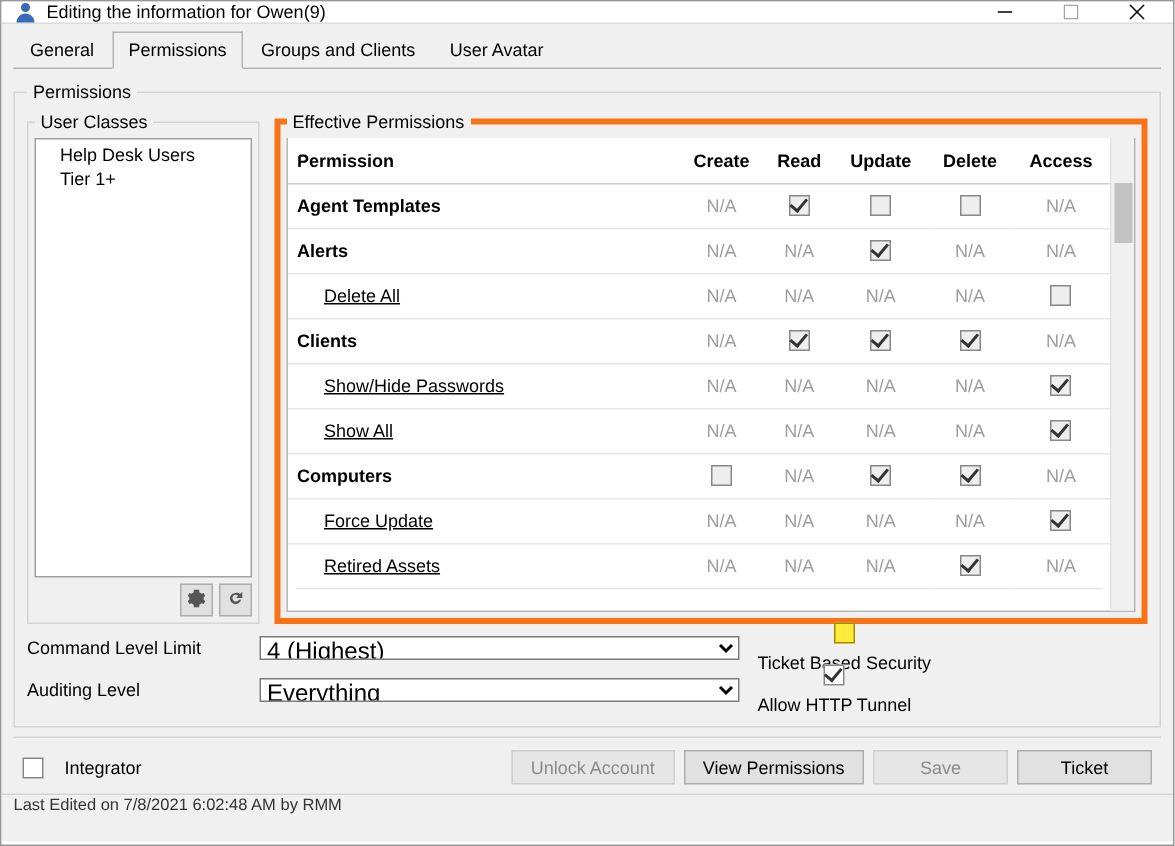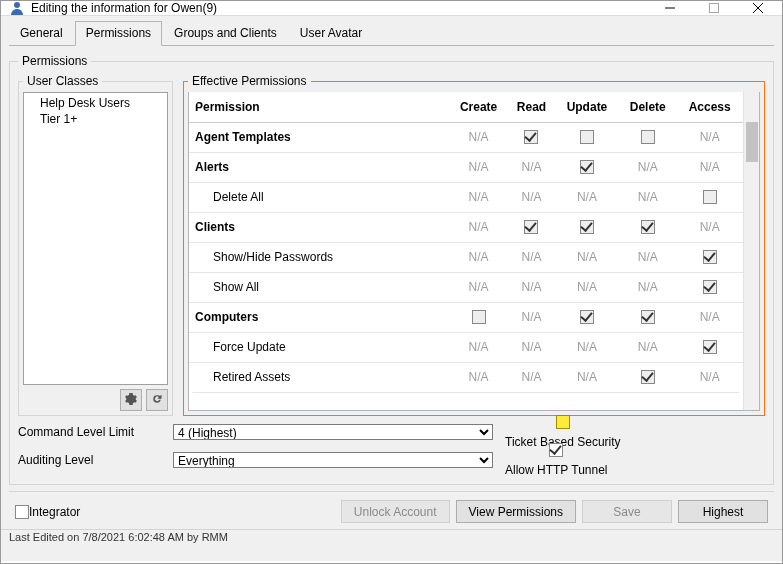--- a/index.html
+++ b/index.html
@@ -104,21 +104,21 @@
   .uc-btn {
     width: 22px; height: 22px;
     background: #e1e1e1;
     border: 1px solid #adadad;
     display: flex; align-items: center; justify-content: center;
   }
   .uc-btn svg { width: 12px; height: 12px; fill: #555; }
 
   fieldset.effective {
     flex: 1;
-    border: 1px solid #f97316;
+    border: 4px solid #f97316;
     padding: 4px;
     margin: 0;
     display: flex;
     flex-direction: column;
     min-height: 0;
   }
   .inner-tabs {
     display: flex;
     border-bottom: 1px solid #b5b5b5;
     margin-bottom: 0px;
@@ -162,21 +162,21 @@
     font-weight: bold;
     background: #fff;
     border-bottom: 1px solid #ccc;
   }
   .perm-grid th.permcol, .perm-grid td.permcol {
     text-align: left;
     padding-left: 6px;
     width: 260px;
   }
   .perm-grid td.permcol.header { font-weight: bold; }
-  .perm-grid td.permcol.sub { padding-left: 24px; }
+  .perm-grid td.permcol.sub { padding-left: 24px; text-decoration: underline; }
   .na { color: #9e9e9e; }
   .cbox {
     display: inline-block;
     width: 14px; height: 14px;
     border: 1px solid #888;
     background: #fff;
     vertical-align: middle;
     position: relative;
   }
   .cbox.checked::after {
@@ -208,21 +208,21 @@
     display: flex;
     align-items: center;
     height: 24px;
     margin-bottom: 4px;
   }
   .form-row .lbl { width: 155px; }
   .form-row select {
     width: 320px;
     height: 16px;
     font-family: inherit;
-    font-size: 12px;
+    font-size: 16px;
     background: #fff;
     border: 1px solid #7a7a7a;
   }
   .form-row .checkcell {
     margin-left: 12px;
     display: flex;
     align-items: center;
     gap: 6px;
     flex-direction: column;
   }
@@ -231,21 +231,21 @@
     border: 1px solid #a58a00;
     background: #ffeb3b;
   }
 
   .button-bar {
     border-top: 1px solid #d4d4d4;
     padding: 8px 6px 6px 6px;
     display: flex;
     align-items: center;
   }
-  .button-bar .left { display: flex; align-items: center; gap: 0; }
+  .button-bar .left { display: flex; align-items: center; gap: 14px; }
   .button-bar .spacer { flex: 1; }
   .wbtn {
     min-width: 90px;
     height: 23px;
     padding: 0 12px;
     background: #e1e1e1;
     border: 1px solid #adadad;
     font-family: inherit;
     font-size: 12px;
     margin-left: 6px;
@@ -450,20 +450,20 @@
 
   <div class="button-bar">
     <div class="left">
       <span class="cbox"></span>
       <span>Integrator</span>
     </div>
     <div class="spacer"></div>
     <button class="wbtn disabled">Unlock Account</button>
     <button class="wbtn">View Permissions</button>
     <button class="wbtn disabled">Save</button>
-    <button class="wbtn">Highest</button>
+    <button class="wbtn">Ticket</button>
   </div>
 
 </div>
 
 <div class="statusbar">
   <span>Last Edited on 7/8/2021 6:02:48 AM by RMM</span>
 </div>
 
 </body></html>

